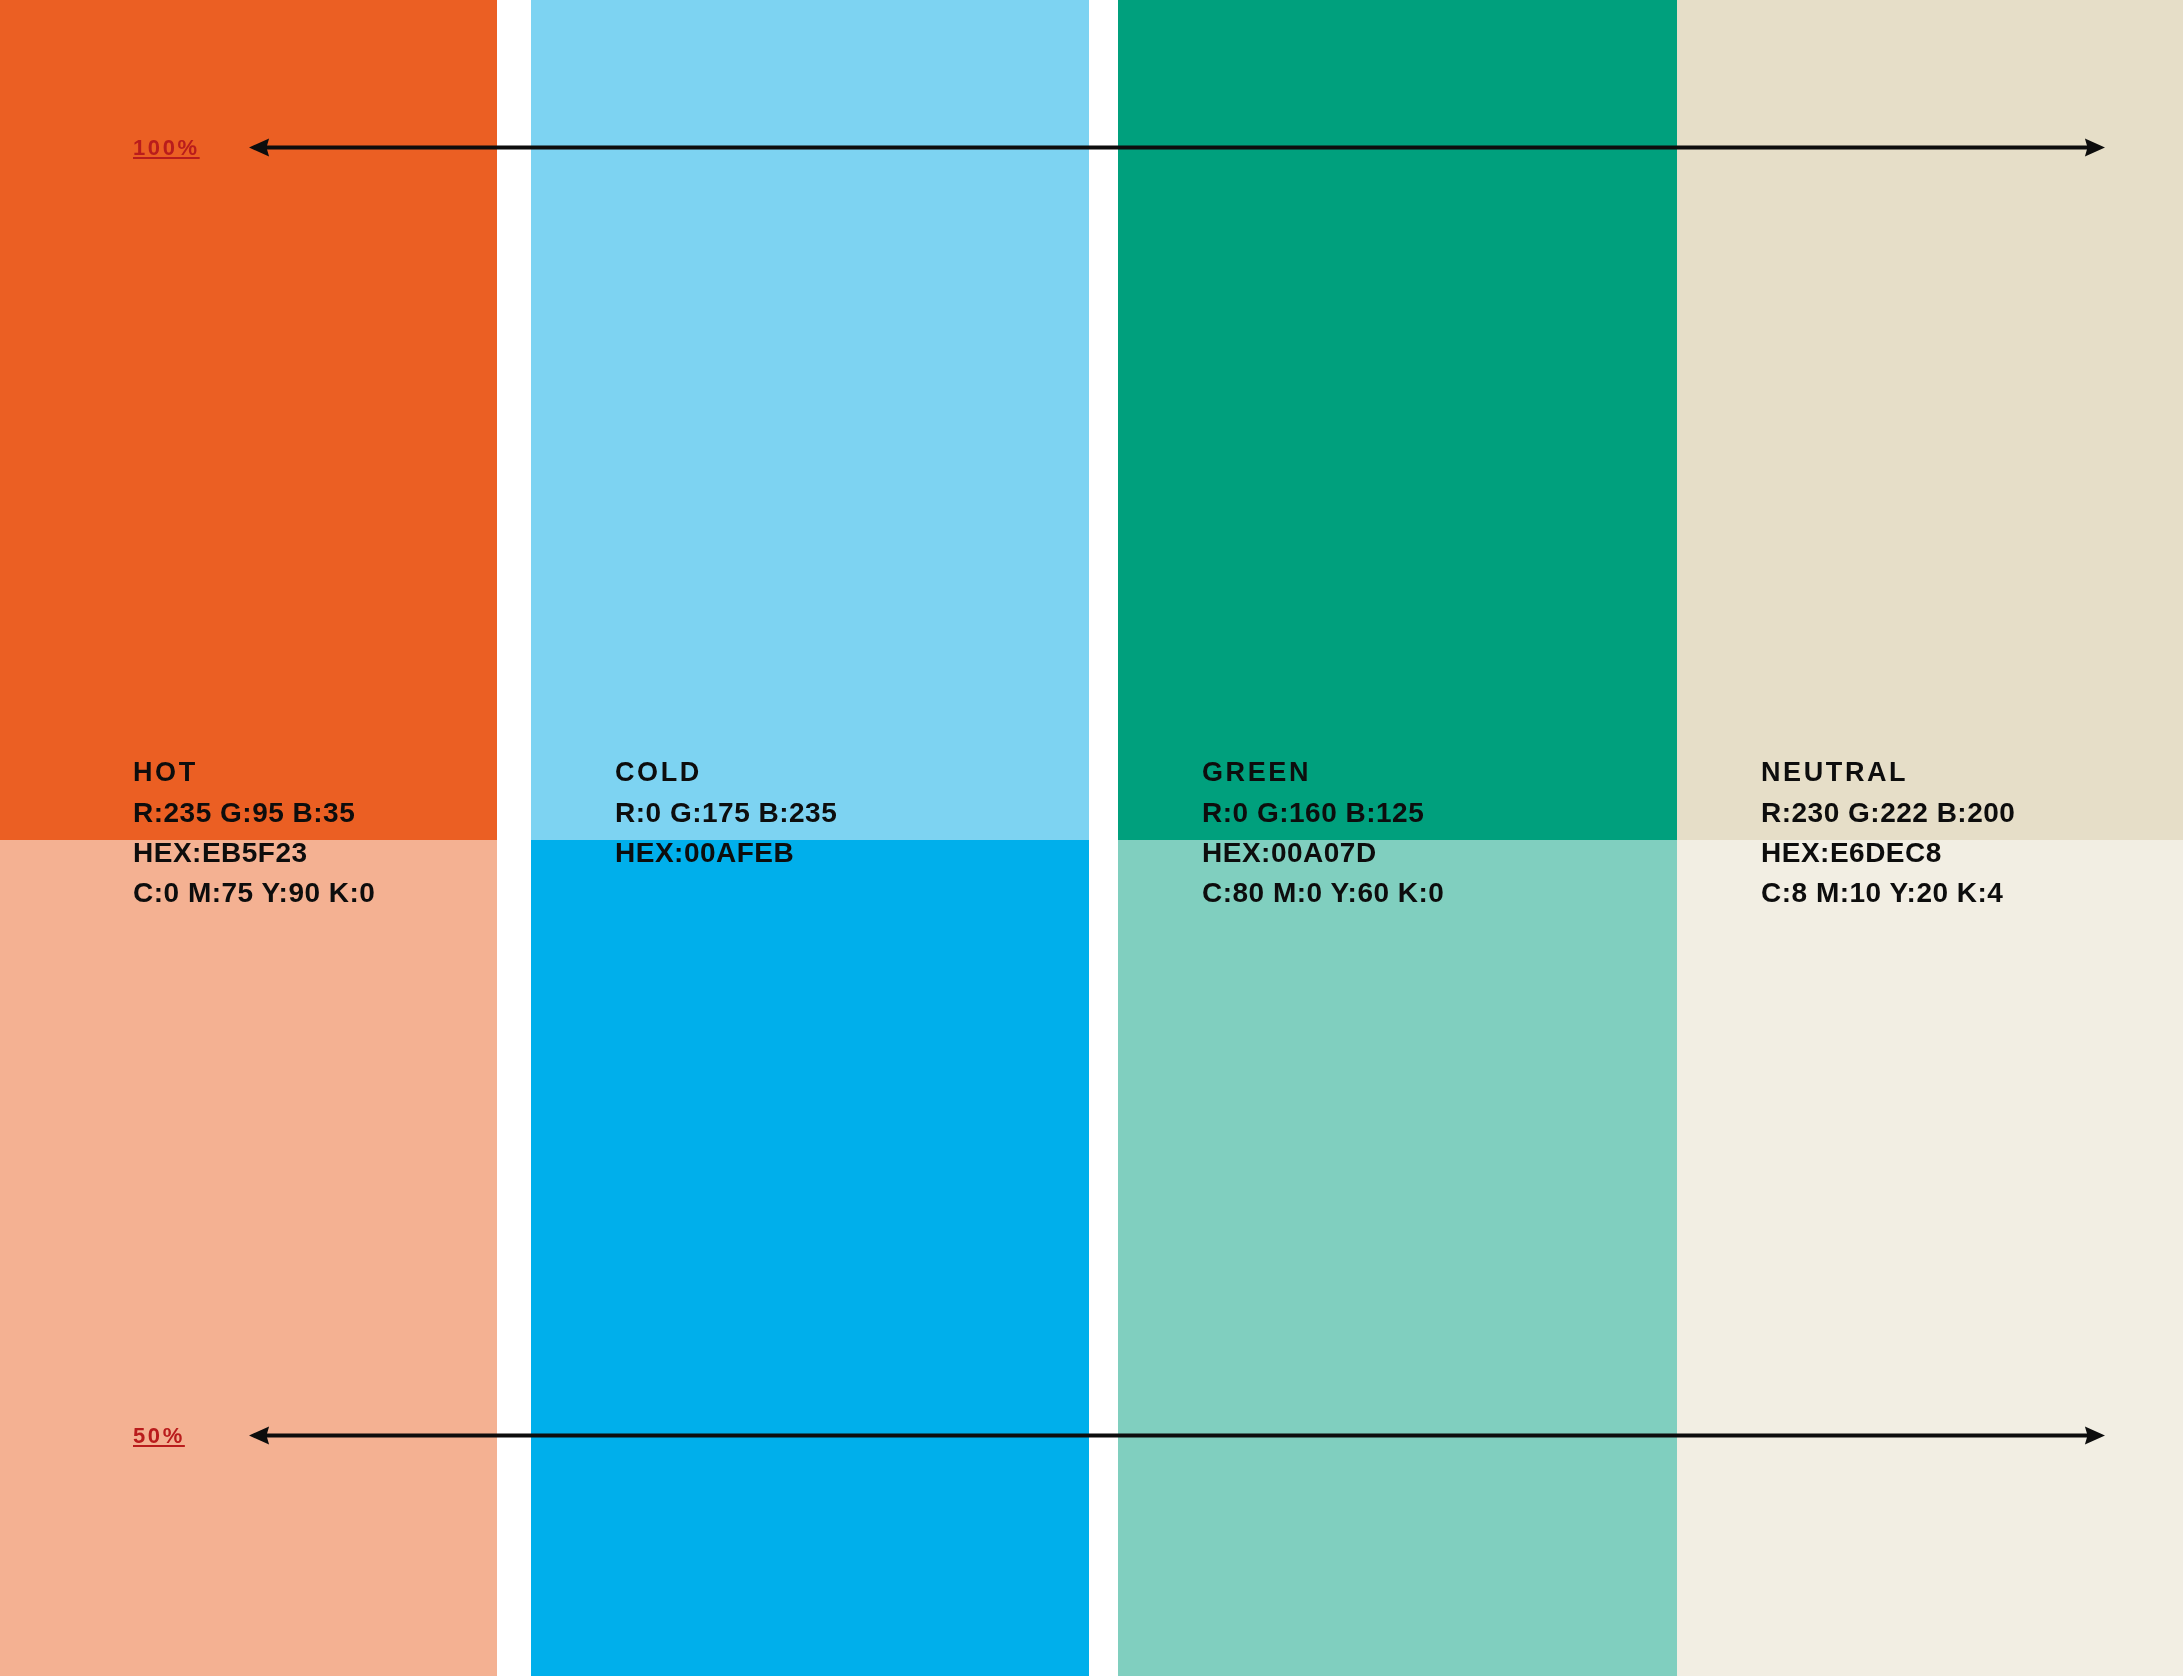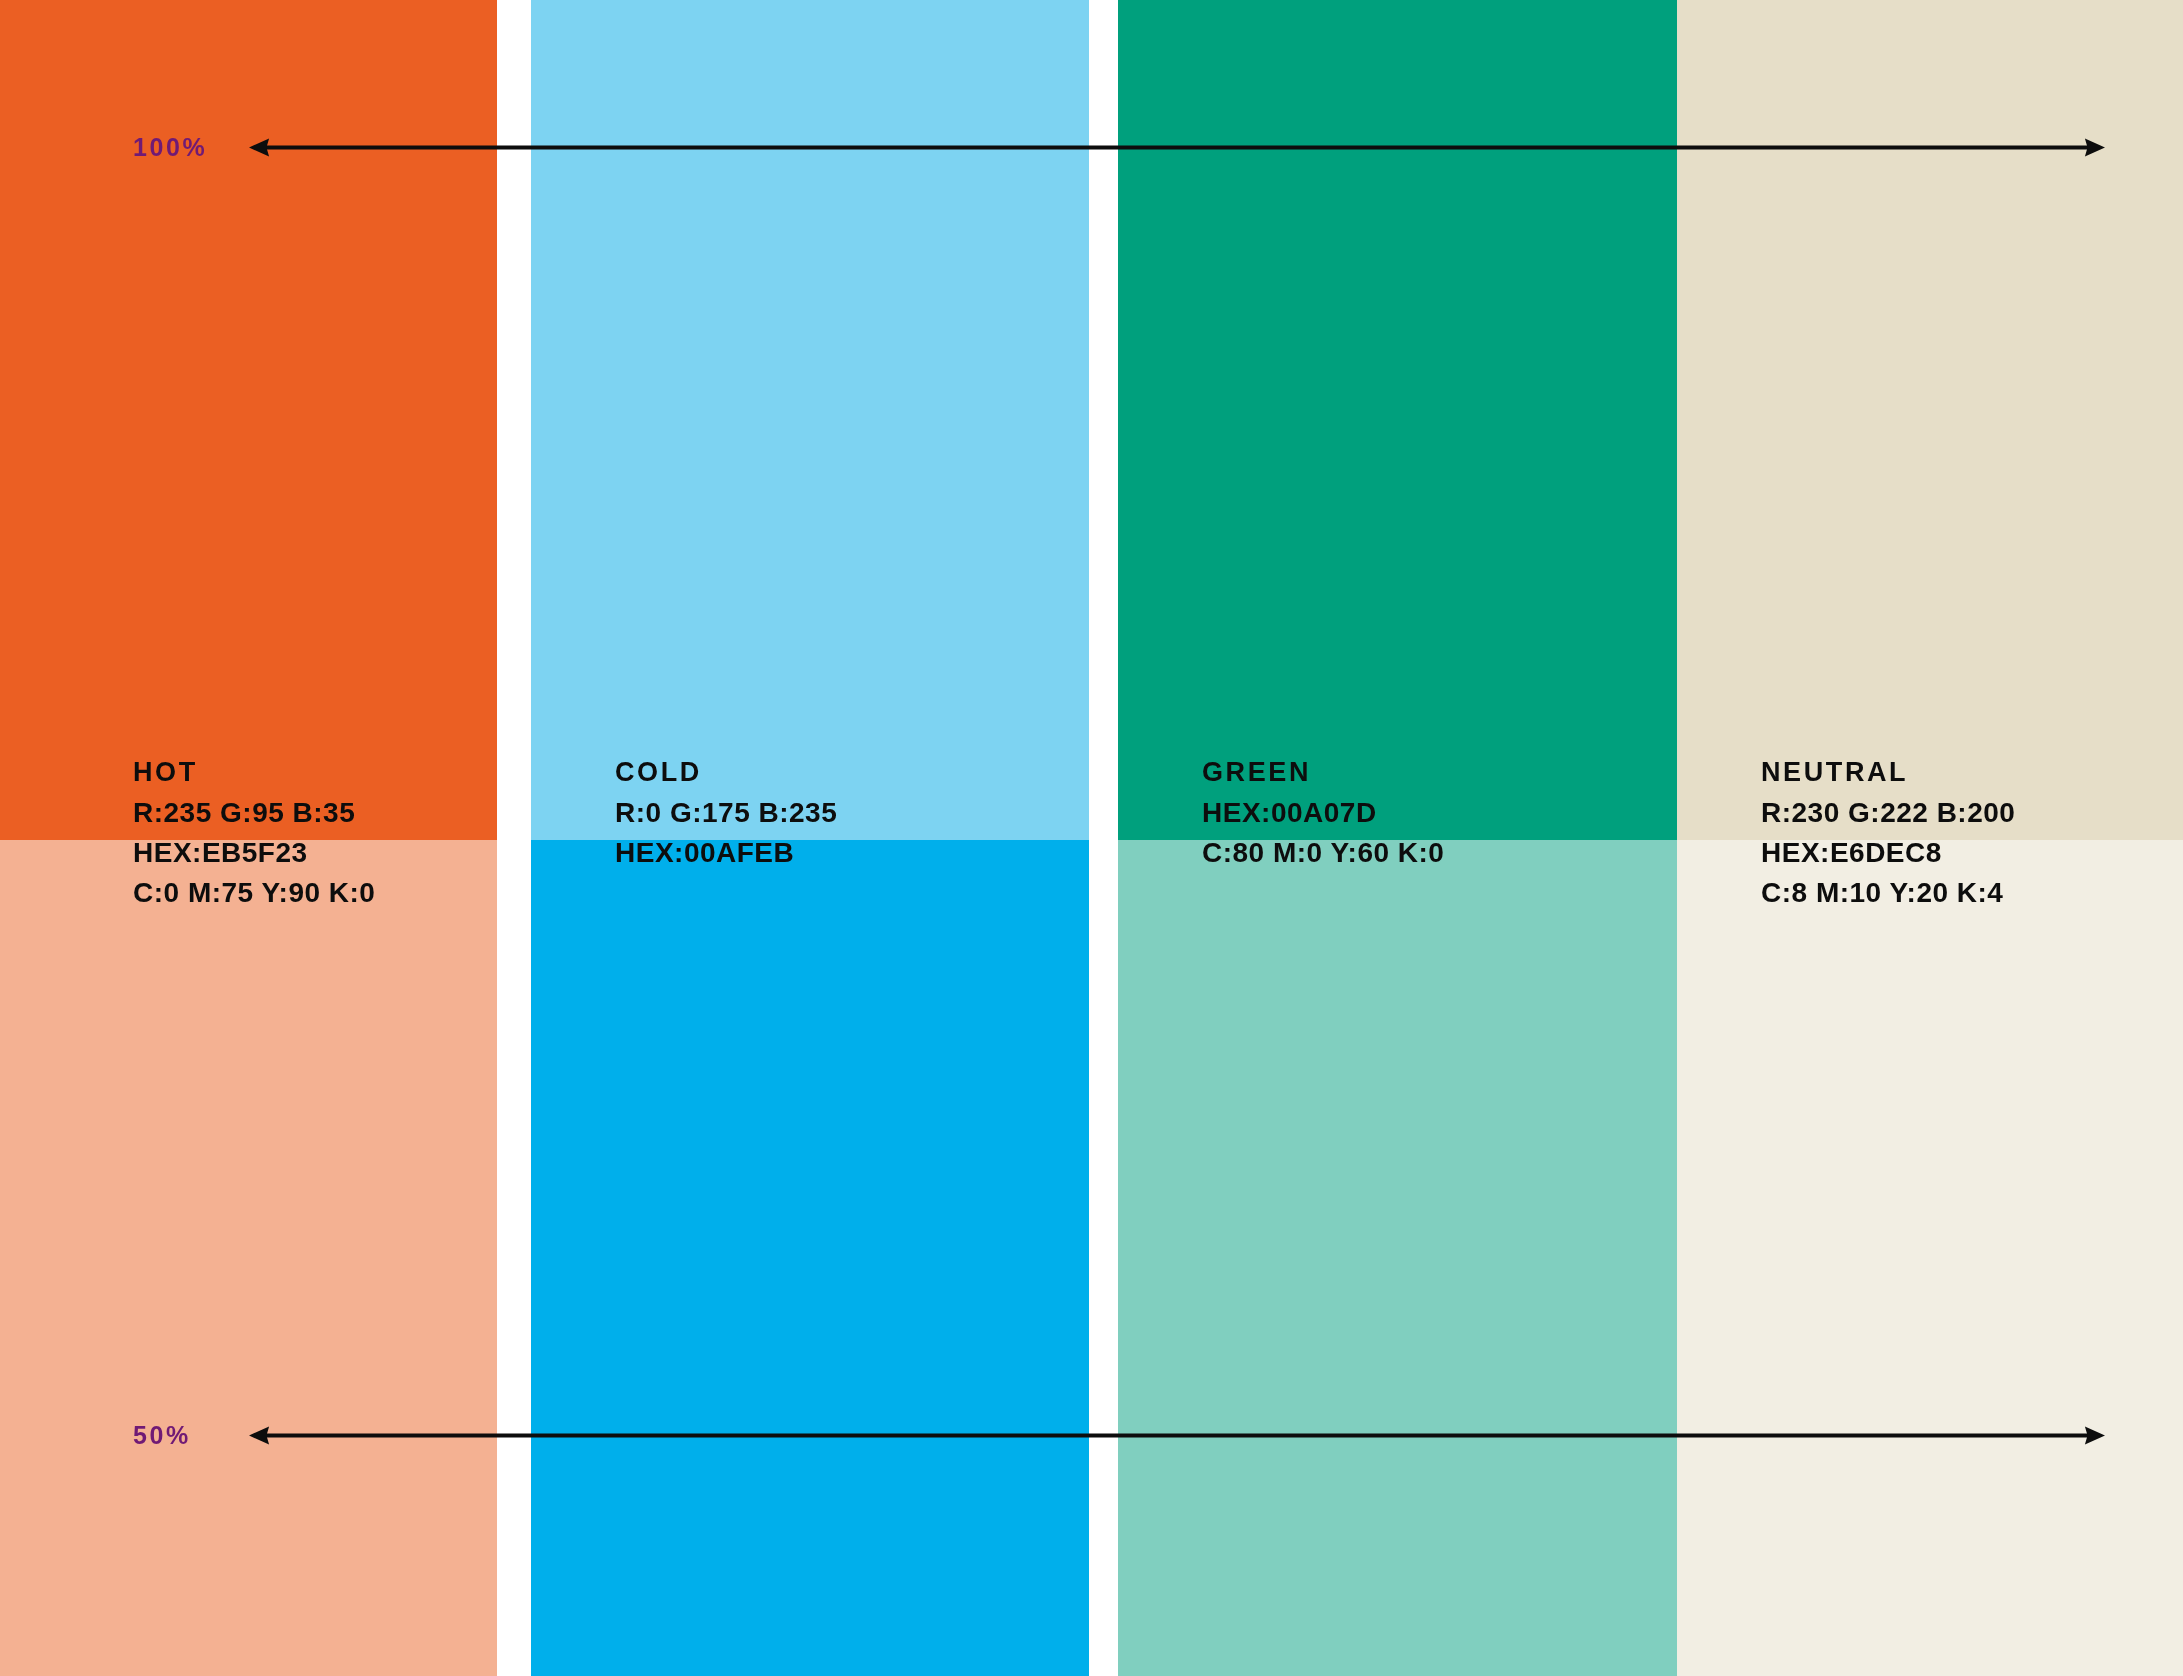--- a/index.html
+++ b/index.html
@@ -75,25 +75,26 @@
     position: absolute;
     left: 0;
     width: 2236px;
     height: 39px;
     display: flex;
     align-items: center;
   }
   .ruler-label {
     position: absolute;
     left: 133px;
-    font-size: 25px;
+    font-size: 22px;
     font-weight: 700;
     letter-spacing: 2.6px;
-    color: #701a75;
+    color: #b91c1c;
     line-height: 39px;
+    text-decoration: underline;
   }
   .ruler-arrow {
     position: absolute;
     left: 249px;
     width: 1856px;
     height: 39px;
   }
   .ruler-arrow svg {
     display: block;
     width: 100%;
@@ -128,20 +129,21 @@
       <span class="info-line info-rgb">R:0  G:175  B:235</span>
       <span class="info-line info-hex">HEX:00AFEB</span>
     </div>
   </div>
 
   <div class="column" style="left:1118px; width:559px;text-decoration:underline;">
     <div class="band band-top" style="background: rgb(0, 160, 125);"></div>
     <div class="band band-bottom" style="background: rgb(128, 207, 191);"></div>
     <div class="info" style="padding-left:84px;">
       <span class="info-line info-name">GREEN</span>
+      <span class="info-line info-rgb">R:0  G:160  B:125</span>
       <span class="info-line info-hex">HEX:00A07D</span>
       <span class="info-line info-cmyk">C:80  M:0  Y:60  K:0</span>
     </div>
   </div>
 
   <div class="column" style="left:1677px; width:559px;">
     <div class="band band-top" style="background: rgb(230, 222, 200);"></div>
     <div class="band band-bottom" style="background: rgb(242, 238, 227);"></div>
     <div class="info" style="padding-left:84px;">
       <span class="info-line info-name">NEUTRAL</span>

